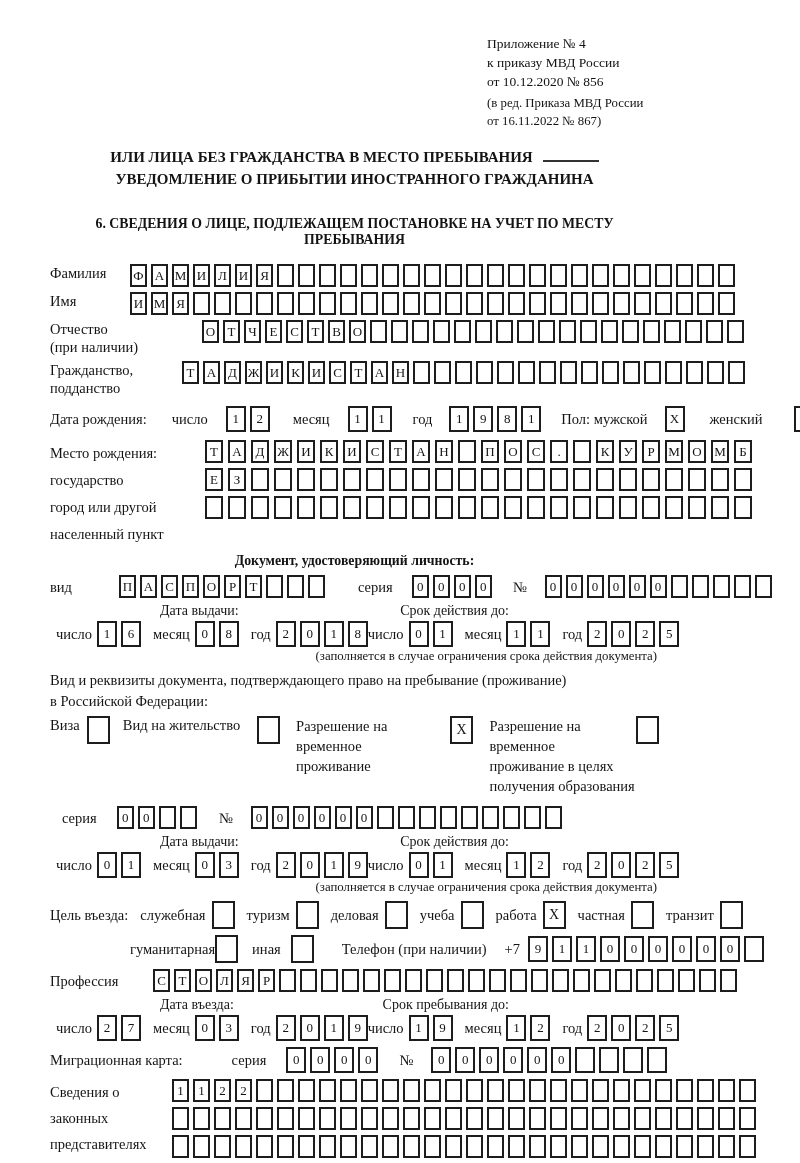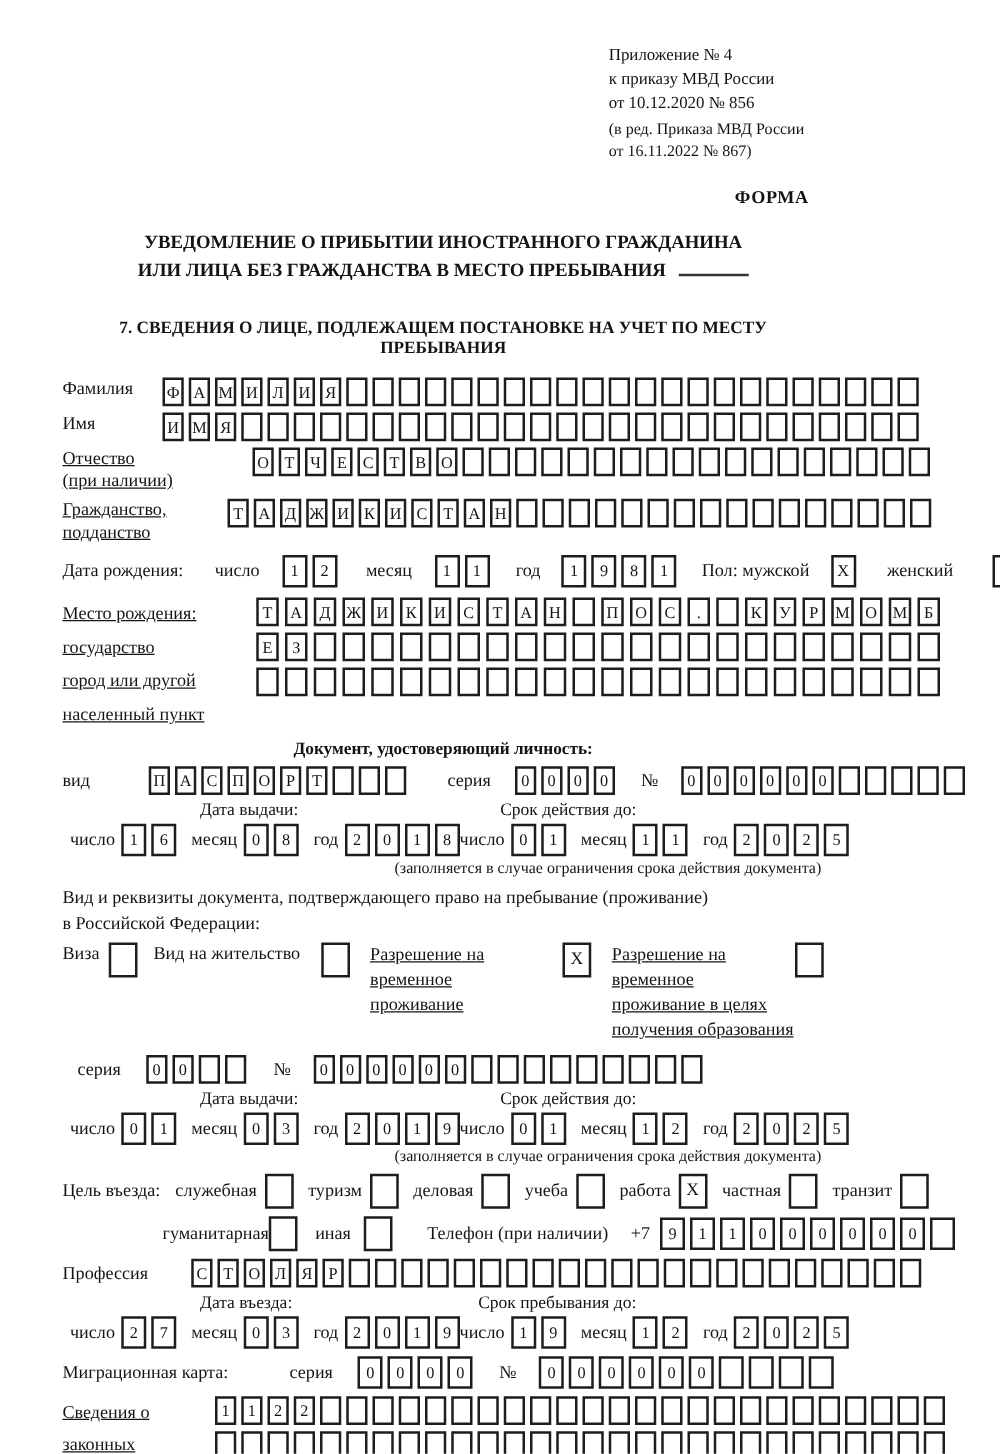--- a/index.html
+++ b/index.html
@@ -1,21 +1,21 @@
 <!DOCTYPE html>
 <html lang="ru"><head>
 <meta charset="utf-8">
 <style>
   html,body{margin:0;padding:0;background:#fff;}
   body{width:800px;height:1163px;overflow:hidden;color:#141414;
        font-family:"Liberation Serif","DejaVu Serif",serif;font-size:14.5px;}
   .page{box-sizing:border-box;width:684px;height:1163px;padding:34px 25px 10px 50px;}
 
   
-  .pre{white-space:pre-line;text-decoration:underline;}
+  .pre{white-space:pre-line;}
   .b{font-weight:bold;}
 
   
   .annex{margin-left:auto;width:172px;line-height:19px;font-size:13.5px;}
   .annex .ed{font-size:12.8px;line-height:18px;margin-top:3px;}
   .forma{text-align:right;margin:20px 12px 0 0;font-size:14.5px;letter-spacing:.5px;}
 
   
   .title{margin-top:16px;text-align:center;font-size:15px;line-height:22px;font-weight:bold;}
   .blank-line{display:inline-block;width:56px;border-bottom:2px solid #333;height:14px;margin-left:10px;}
@@ -64,30 +64,29 @@
   <div class="annex">
     <div>Приложение № 4</div>
     <div>к приказу МВД России</div>
     <div>от 10.12.2020 № 856</div>
     <div class="ed">
       <div>(в ред. Приказа МВД России</div>
       <div>от 16.11.2022 № 867)</div>
     </div>
   </div>
 
-  <div class="forma b">ФОРМА</div>
 
   <div class="title">
-    <div>УВЕДОМЛЕНИЕ О ПРИБЫТИИ ИНОСТРАННОГО ГРАЖДАНИНА</div>
     <div>
       <span>ИЛИ ЛИЦА БЕЗ ГРАЖДАНСТВА В МЕСТО ПРЕБЫВАНИЯ</span><span class="blank-line"></span>
     </div>
-  </div>
-
-  <div class="sec-head">7. СВЕДЕНИЯ О ЛИЦЕ, ПОДЛЕЖАЩЕМ ПОСТАНОВКЕ НА УЧЕТ ПО МЕСТУ ПРЕБЫВАНИЯ</div>
+    <div>УВЕДОМЛЕНИЕ О ПРИБЫТИИ ИНОСТРАННОГО ГРАЖДАНИНА</div>
+  </div>
+
+  <div class="sec-head">6. СВЕДЕНИЯ О ЛИЦЕ, ПОДЛЕЖАЩЕМ ПОСТАНОВКЕ НА УЧЕТ ПО МЕСТУ ПРЕБЫВАНИЯ</div>
 
   <div class="frow">
     <span class="lbl w80">Фамилия</span>
     <div class="cells">
         <span class="cell">Ф</span>
         <span class="cell">А</span>
         <span class="cell">М</span>
         <span class="cell">И</span>
         <span class="cell">Л</span>
         <span class="cell">И</span>

